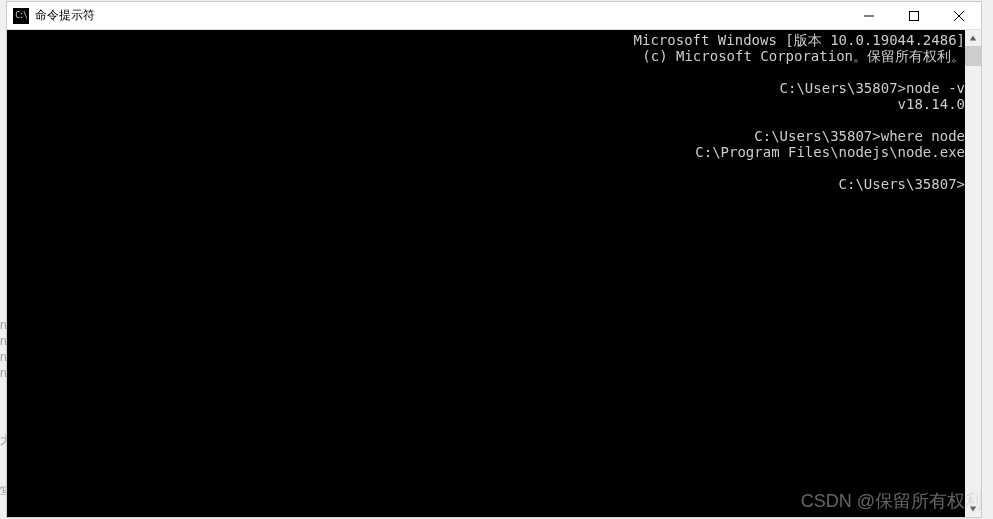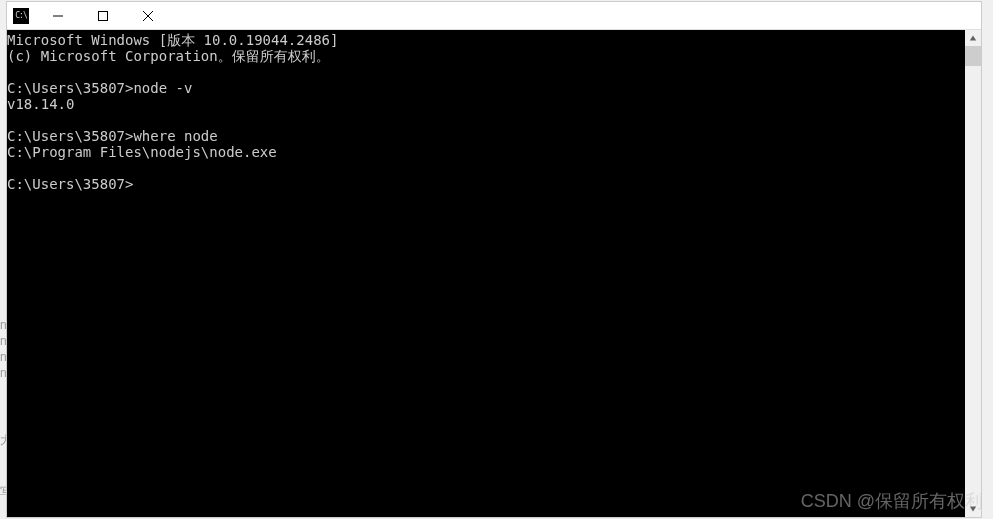--- a/index.html
+++ b/index.html
@@ -58,20 +58,21 @@
       display: flex;
       align-items: center;
       justify-content: center;
       cursor: pointer;
     }
     .titlebar-btn svg { width: 10px; height: 10px; }
     .terminal-area {
       flex: 1;
       display: flex;
       background: #000;
+      text-align: right;
     }
     .terminal {
       flex: 1;
       background: #000;
       color: #ccc;
       font-family: "NSimSun", "SimSun", "Consolas", monospace;
       font-size: 14px;
       line-height: 16px;
       padding: 2px 0 0 0;
       white-space: pre;
@@ -127,20 +128,21 @@
 <span class="bg-text" style="top:318px;">n</span>
 <span class="bg-text" style="top:334px;">n</span>
 <span class="bg-text" style="top:350px;">n</span>
 <span class="bg-text" style="top:366px;">n</span>
 <span class="bg-text" style="top:432px;">大</span>
 <span class="bg-text" style="top:484px;">写</span>
 
 <div class="window">
   <div class="titlebar">
     <div class="titlebar-icon">C:\</div>
+    <div class="titlebar-title">命令提示符</div>
     <div class="titlebar-buttons">
       <div class="titlebar-btn">
         <svg viewBox="0 0 10 10">
             <line x1="0" y1="5" x2="10" y2="5" stroke="#000" stroke-width="1"></line>
           </svg>
       </div>
       <div class="titlebar-btn">
         <svg viewBox="0 0 10 10">
             <rect x="0.5" y="0.5" width="9" height="9" fill="none" stroke="#000" stroke-width="1"></rect>
           </svg>

